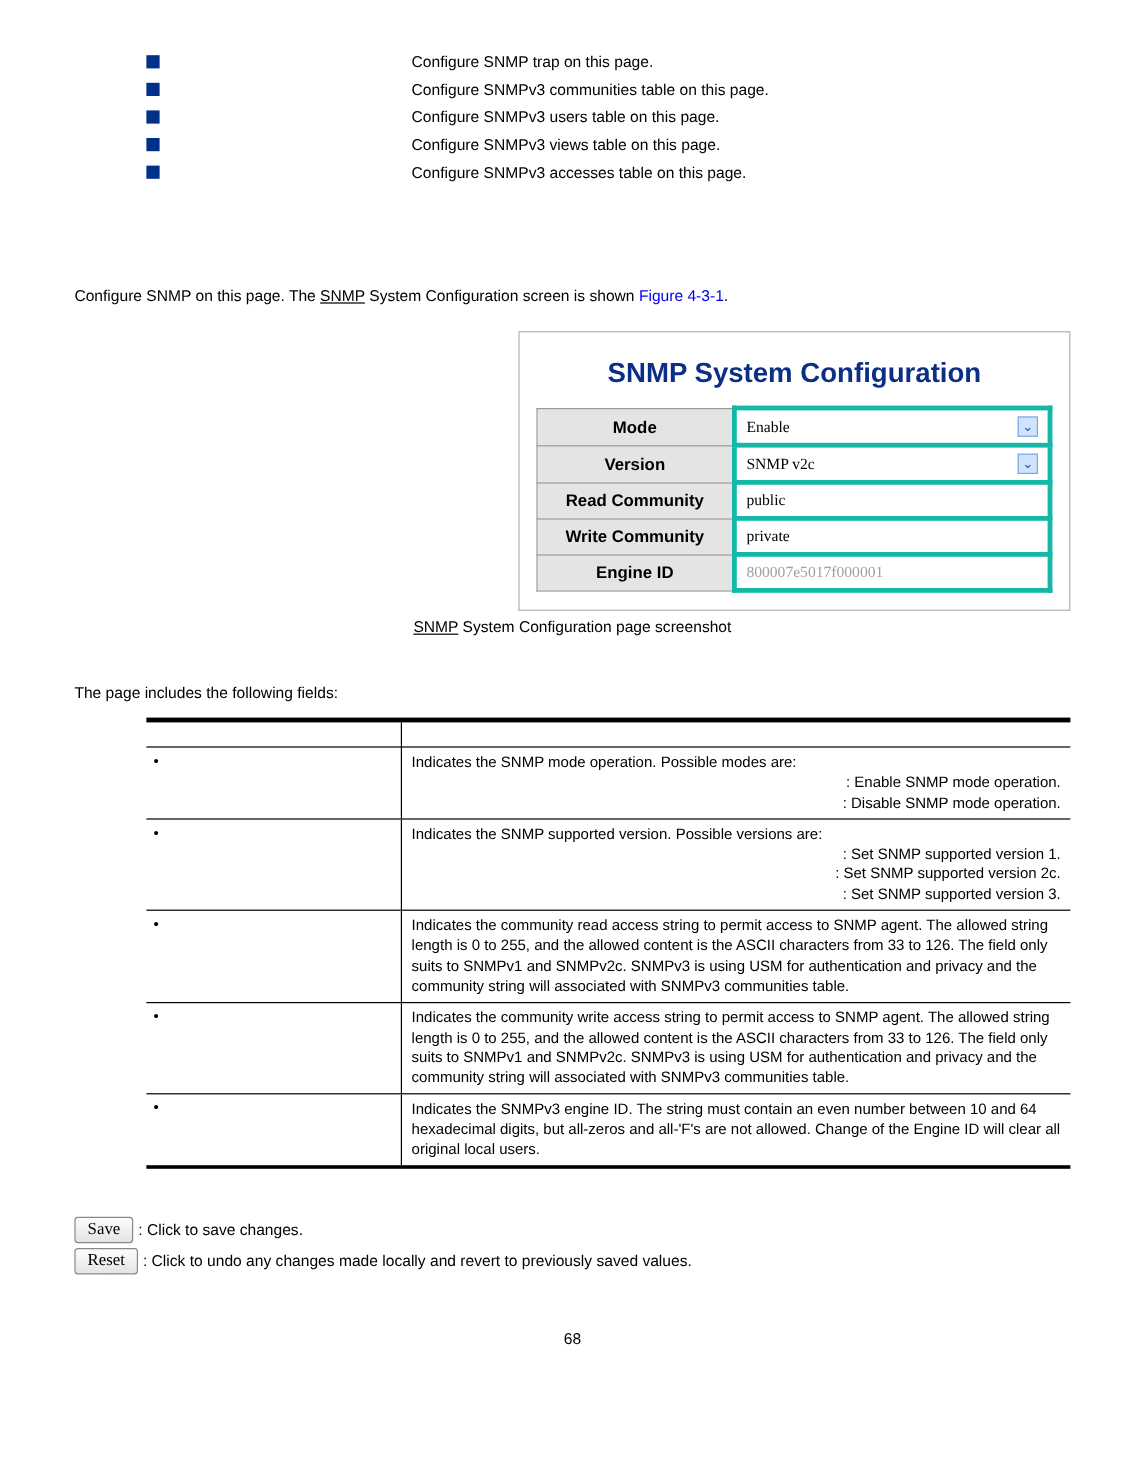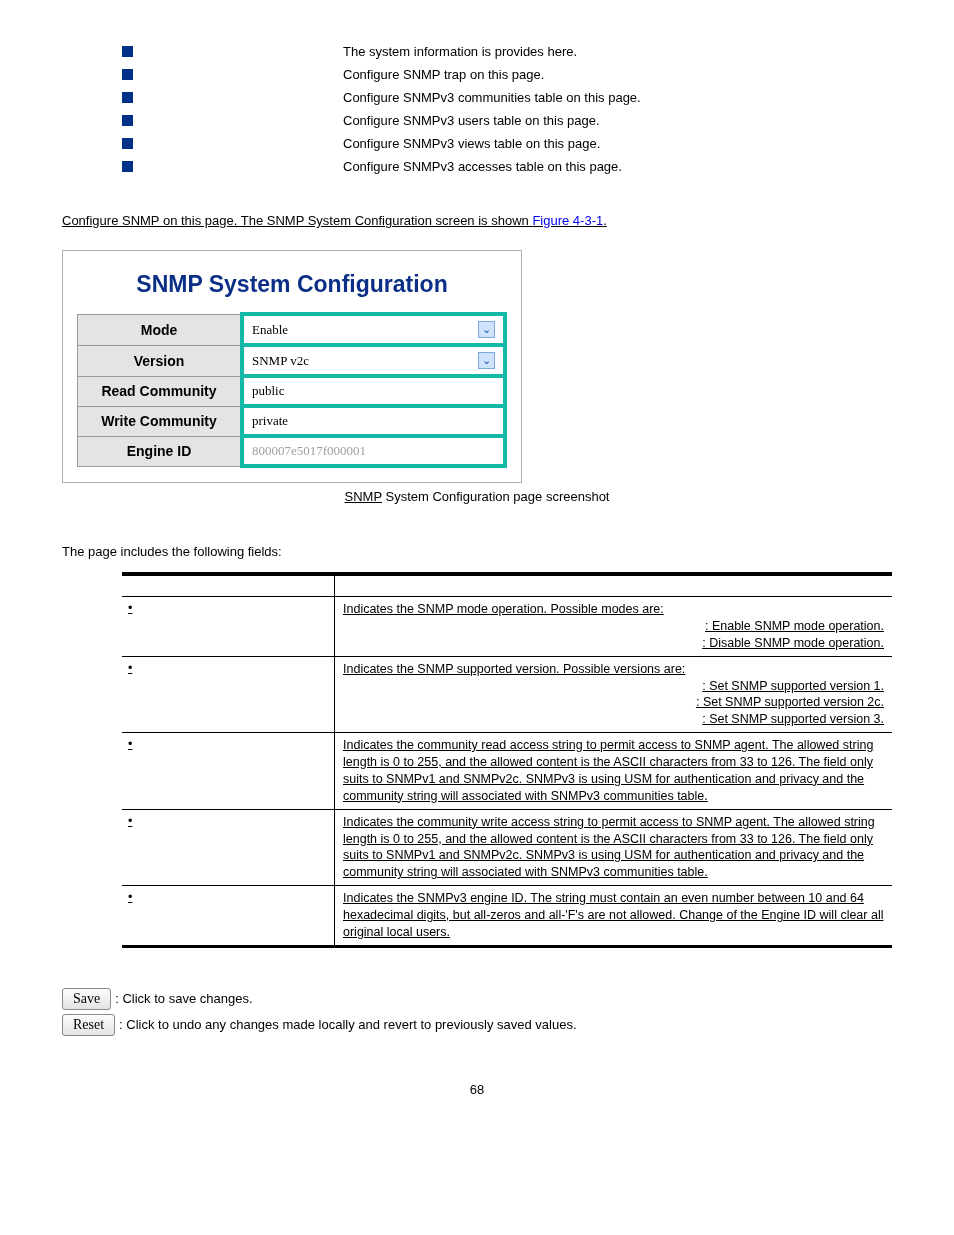--- a/index.html
+++ b/index.html
@@ -13,26 +13,26 @@
     background: #fff;
   }
 
   
   .nav-list { margin-left: 60px; }
   .nav-row { display: flex; align-items: center; height: 23px; }
   .nav-bullet { width: 11px; height: 11px; background: #003088; margin-right: 210px; flex: 0 0 auto; }
   .nav-desc { }
 
   
-  .intro { margin-top: 35px; text-decoration: underline; }
+  .intro { margin-top: 84px; }
   .intro .under { text-decoration: underline; }
   .intro .figref { color: #0000ee; }
 
   
-  .shot-wrap { display: flex; justify-content: flex-start; margin-top: 22px; }
+  .shot-wrap { display: flex; justify-content: flex-end; margin-top: 22px; }
   .shot {
     width: 460px;
     border: 1px solid #b0b0b0;
     padding: 20px 14px 14px 14px;
     box-sizing: border-box;
     text-align: center;
   }
   .shot h2 {
     margin: 0 0 14px 0;
     color: #0b2f86;
@@ -94,21 +94,20 @@
   .caption .under { text-decoration: underline; }
 
   .fields-intro { margin-top: 40px; }
 
   
   table.desc {
     width: 770px;
     margin: 8px 0 0 60px;
     border-collapse: collapse;
     font-size: 12.5px;
-    text-decoration: underline;
   }
   table.desc tr.header td {
     border-top: 4px solid #000;
     border-bottom: 1px solid #000;
     height: 18px;
   }
   table.desc td { vertical-align: top; }
   table.desc td.obj {
     width: 190px;
     border-top: 1px solid #000;
@@ -133,24 +132,20 @@
   .buttons-explain { margin-top: 40px; }
   .buttons-explain .row { display: flex; align-items: center; margin: 4px 0; font-size: 13px; }
   .buttons-explain .btn { margin: 0 4px 0 0; }
 
   .pagenum { text-align: center; margin-top: 46px; }
 </style>
 </head>
 <body>
 
 <div class="nav-list">
-  <div class="nav-row">
-    <span class="nav-bullet"></span>
-    <span class="nav-desc">The system information is provides here.</span>
-  </div>
   <div class="nav-row">
     <span class="nav-bullet"></span>
     <span class="nav-desc">Configure SNMP trap on this page.</span>
   </div>
   <div class="nav-row">
     <span class="nav-bullet"></span>
     <span class="nav-desc">Configure SNMPv3 communities table on this page.</span>
   </div>
   <div class="nav-row">
     <span class="nav-bullet"></span>

